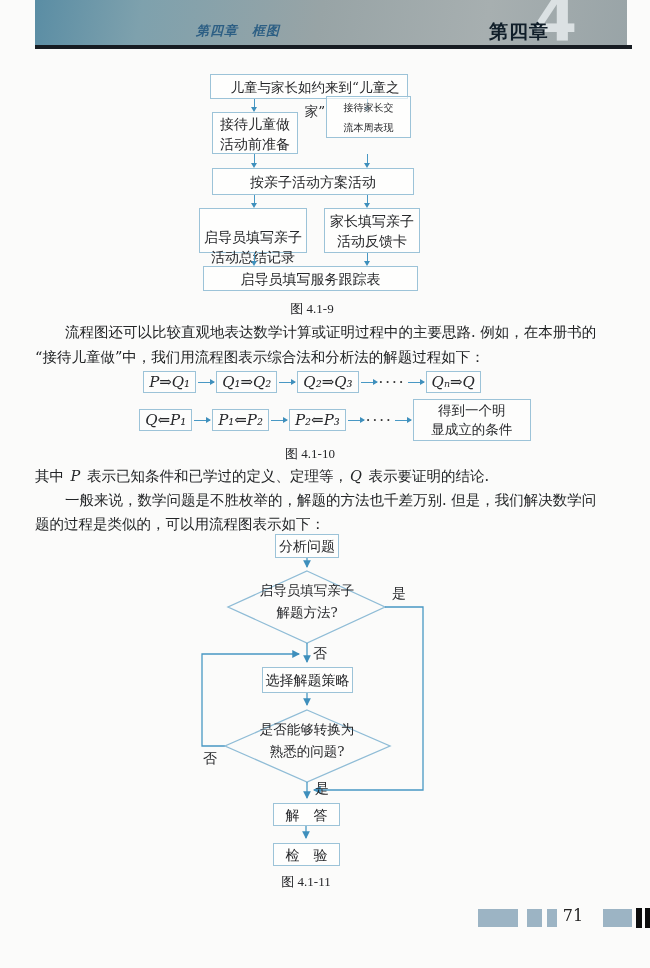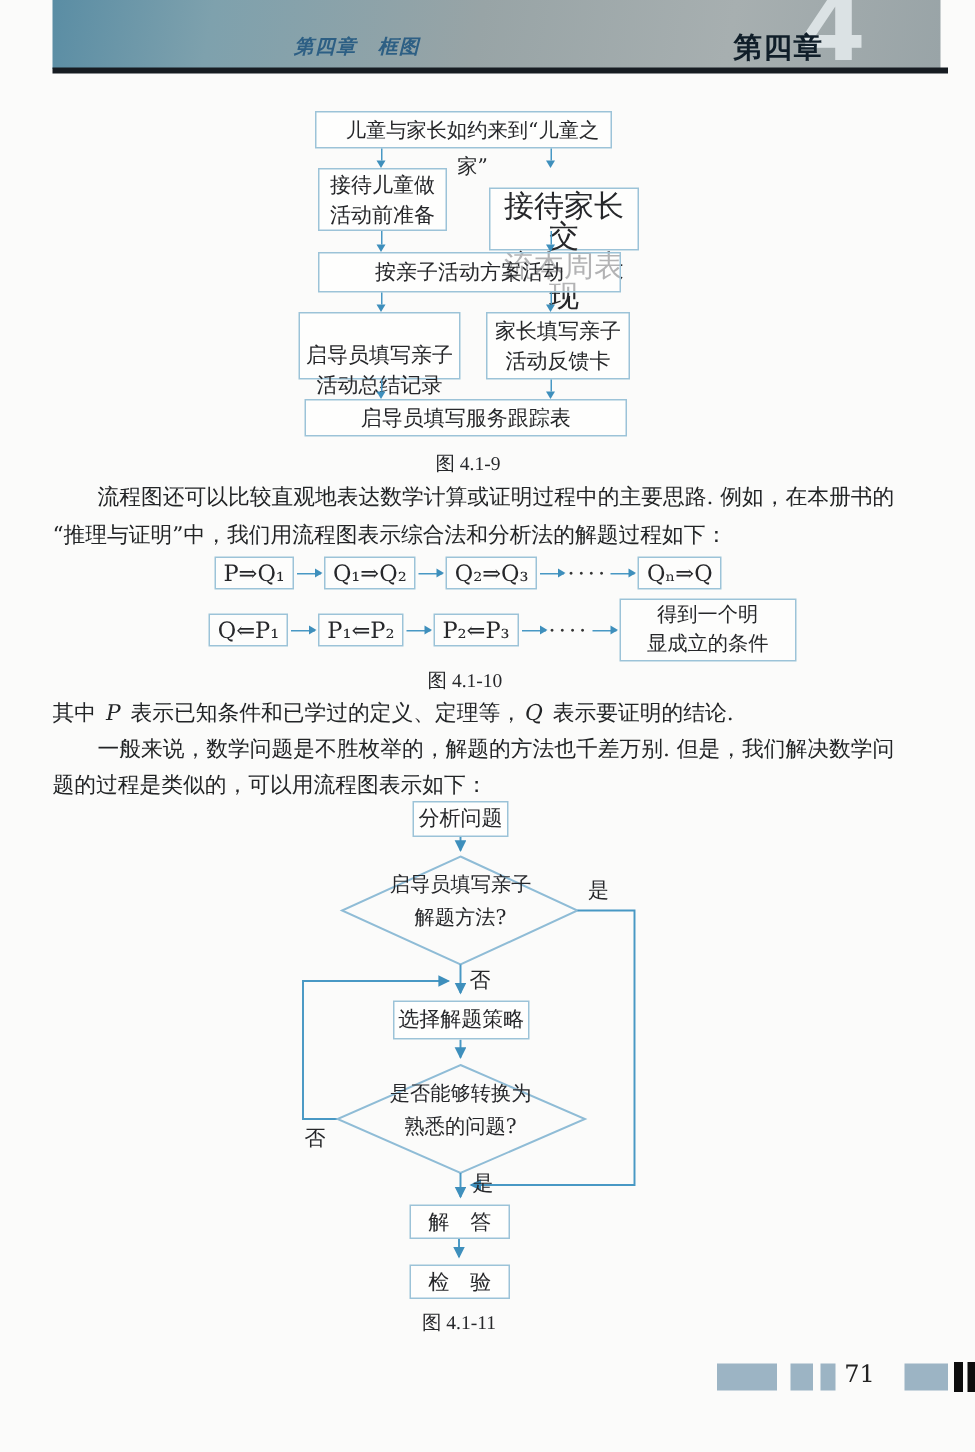--- a/index.html
+++ b/index.html
@@ -28,21 +28,21 @@
                border:3.5px solid transparent;border-left:5.5px solid #3e8fbc;border-right:none;}
   .cap{position:absolute;text-align:center;font-size:13px;color:#26272a;font-family:Liberation Serif, serif;}
 
   
   .bodyline{position:absolute;left:35px;width:584px;font-size:14.5px;line-height:21px;color:#222426;}
   .indent{padding-left:30px;}
   .mvar{font-style:italic;font-family:"DejaVu Serif",serif;padding:0 2px;}
 
   
   .mrow{position:absolute;left:0;width:650px;display:flex;align-items:center;justify-content:center;gap:2px;}
-  .mbox{border:1px solid #9cc3d8;background:#fdfdfc;font-size:15px;
+  .mbox{border:1px solid #9cc3d8;background:#fdfdfc;font-style:italic;font-size:15px;
         padding:0 5px;height:22px;line-height:21px;flex:none;box-sizing:border-box;}
   .dots{font-size:15px;letter-spacing:2px;color:#333;line-height:22px;flex:none;}
   .chbox{border:1px solid #9cc3d8;background:#fdfdfc;width:118px;font-size:13.5px;line-height:19px;
          padding:1px 0;text-align:center;flex:none;box-sizing:border-box;}
 
   
   .fig11{position:absolute;left:0;top:528px;width:650px;height:368px;}
   .fig11 svg{position:absolute;left:0;top:0;}
   .flabel{position:absolute;font-size:14px;color:#26272a;}
   .dtext{position:absolute;left:240px;width:134px;text-align:center;font-size:13.5px;line-height:22px;}
@@ -67,21 +67,21 @@
 
   <div class="fbox" style="left:210px;top:74px;width:198px;height:25px;line-height:24px;font-size:13.5px;padding-left:12px;">儿童与家长如约来到“儿童之家”</div>
 
   <div class="varr" style="left:254px;top:99px;height:8px;"></div>
   <div class="varr" style="left:367px;top:99px;height:8px;"></div>
 
   <div class="fbox" style="left:212px;top:112px;width:86px;height:42px;font-size:14px;line-height:20px;padding-top:1px;">
     <div>接待儿童做</div>
     <div>活动前准备</div>
   </div>
-  <div class="fbox" style="left:326px;top:125px;width:100px;height:42px;font-size:20px;line-height:20px;padding-top:1px;">
+  <div class="fbox" style="left:326px;top:96px;width:85px;height:42px;font-size:10px;line-height:20px;padding-top:1px;">
     <div>接待家长交</div>
     <div>流本周表现</div>
   </div>
 
   <div class="varr" style="left:254px;top:154px;height:9px;"></div>
   <div class="varr" style="left:367px;top:154px;height:9px;"></div>
 
   <div class="fbox" style="left:212px;top:168px;width:202px;height:27px;line-height:26px;font-size:14px;">按亲子活动方案活动</div>
 
   <div class="varr" style="left:254px;top:195px;height:8px;"></div>
@@ -97,21 +97,21 @@
   </div>
 
   <div class="varr" style="left:254px;top:253px;height:8px;"></div>
   <div class="varr" style="left:367px;top:253px;height:8px;"></div>
 
   <div class="fbox" style="left:203px;top:266px;width:215px;height:25px;line-height:24px;font-size:14px;">启导员填写服务跟踪表</div>
 
   <div class="cap" style="left:162px;top:300px;width:300px;">图 4.1-9</div>
 
   <div class="bodyline indent" style="top:322px;">流程图还可以比较直观地表达数学计算或证明过程中的主要思路. 例如，在本册书的</div>
-  <div class="bodyline" style="top:347px;">“推理与证明”中，我们用流程图表示综合法和分析法的解题过程如下：</div>
+  <div class="bodyline" style="top:347px;">“接待儿童做”中，我们用流程图表示综合法和分析法的解题过程如下：</div>
 
   <div class="mrow" style="top:371px;transform:translateX(-13px);">
     <div class="mbox">P⇒Q₁</div>
     <div class="harr"></div>
     <div class="mbox">Q₁⇒Q₂</div>
     <div class="harr"></div>
     <div class="mbox">Q₂⇒Q₃</div>
     <div class="harr"></div>
     <div class="dots">····</div>
     <div class="harr"></div>

